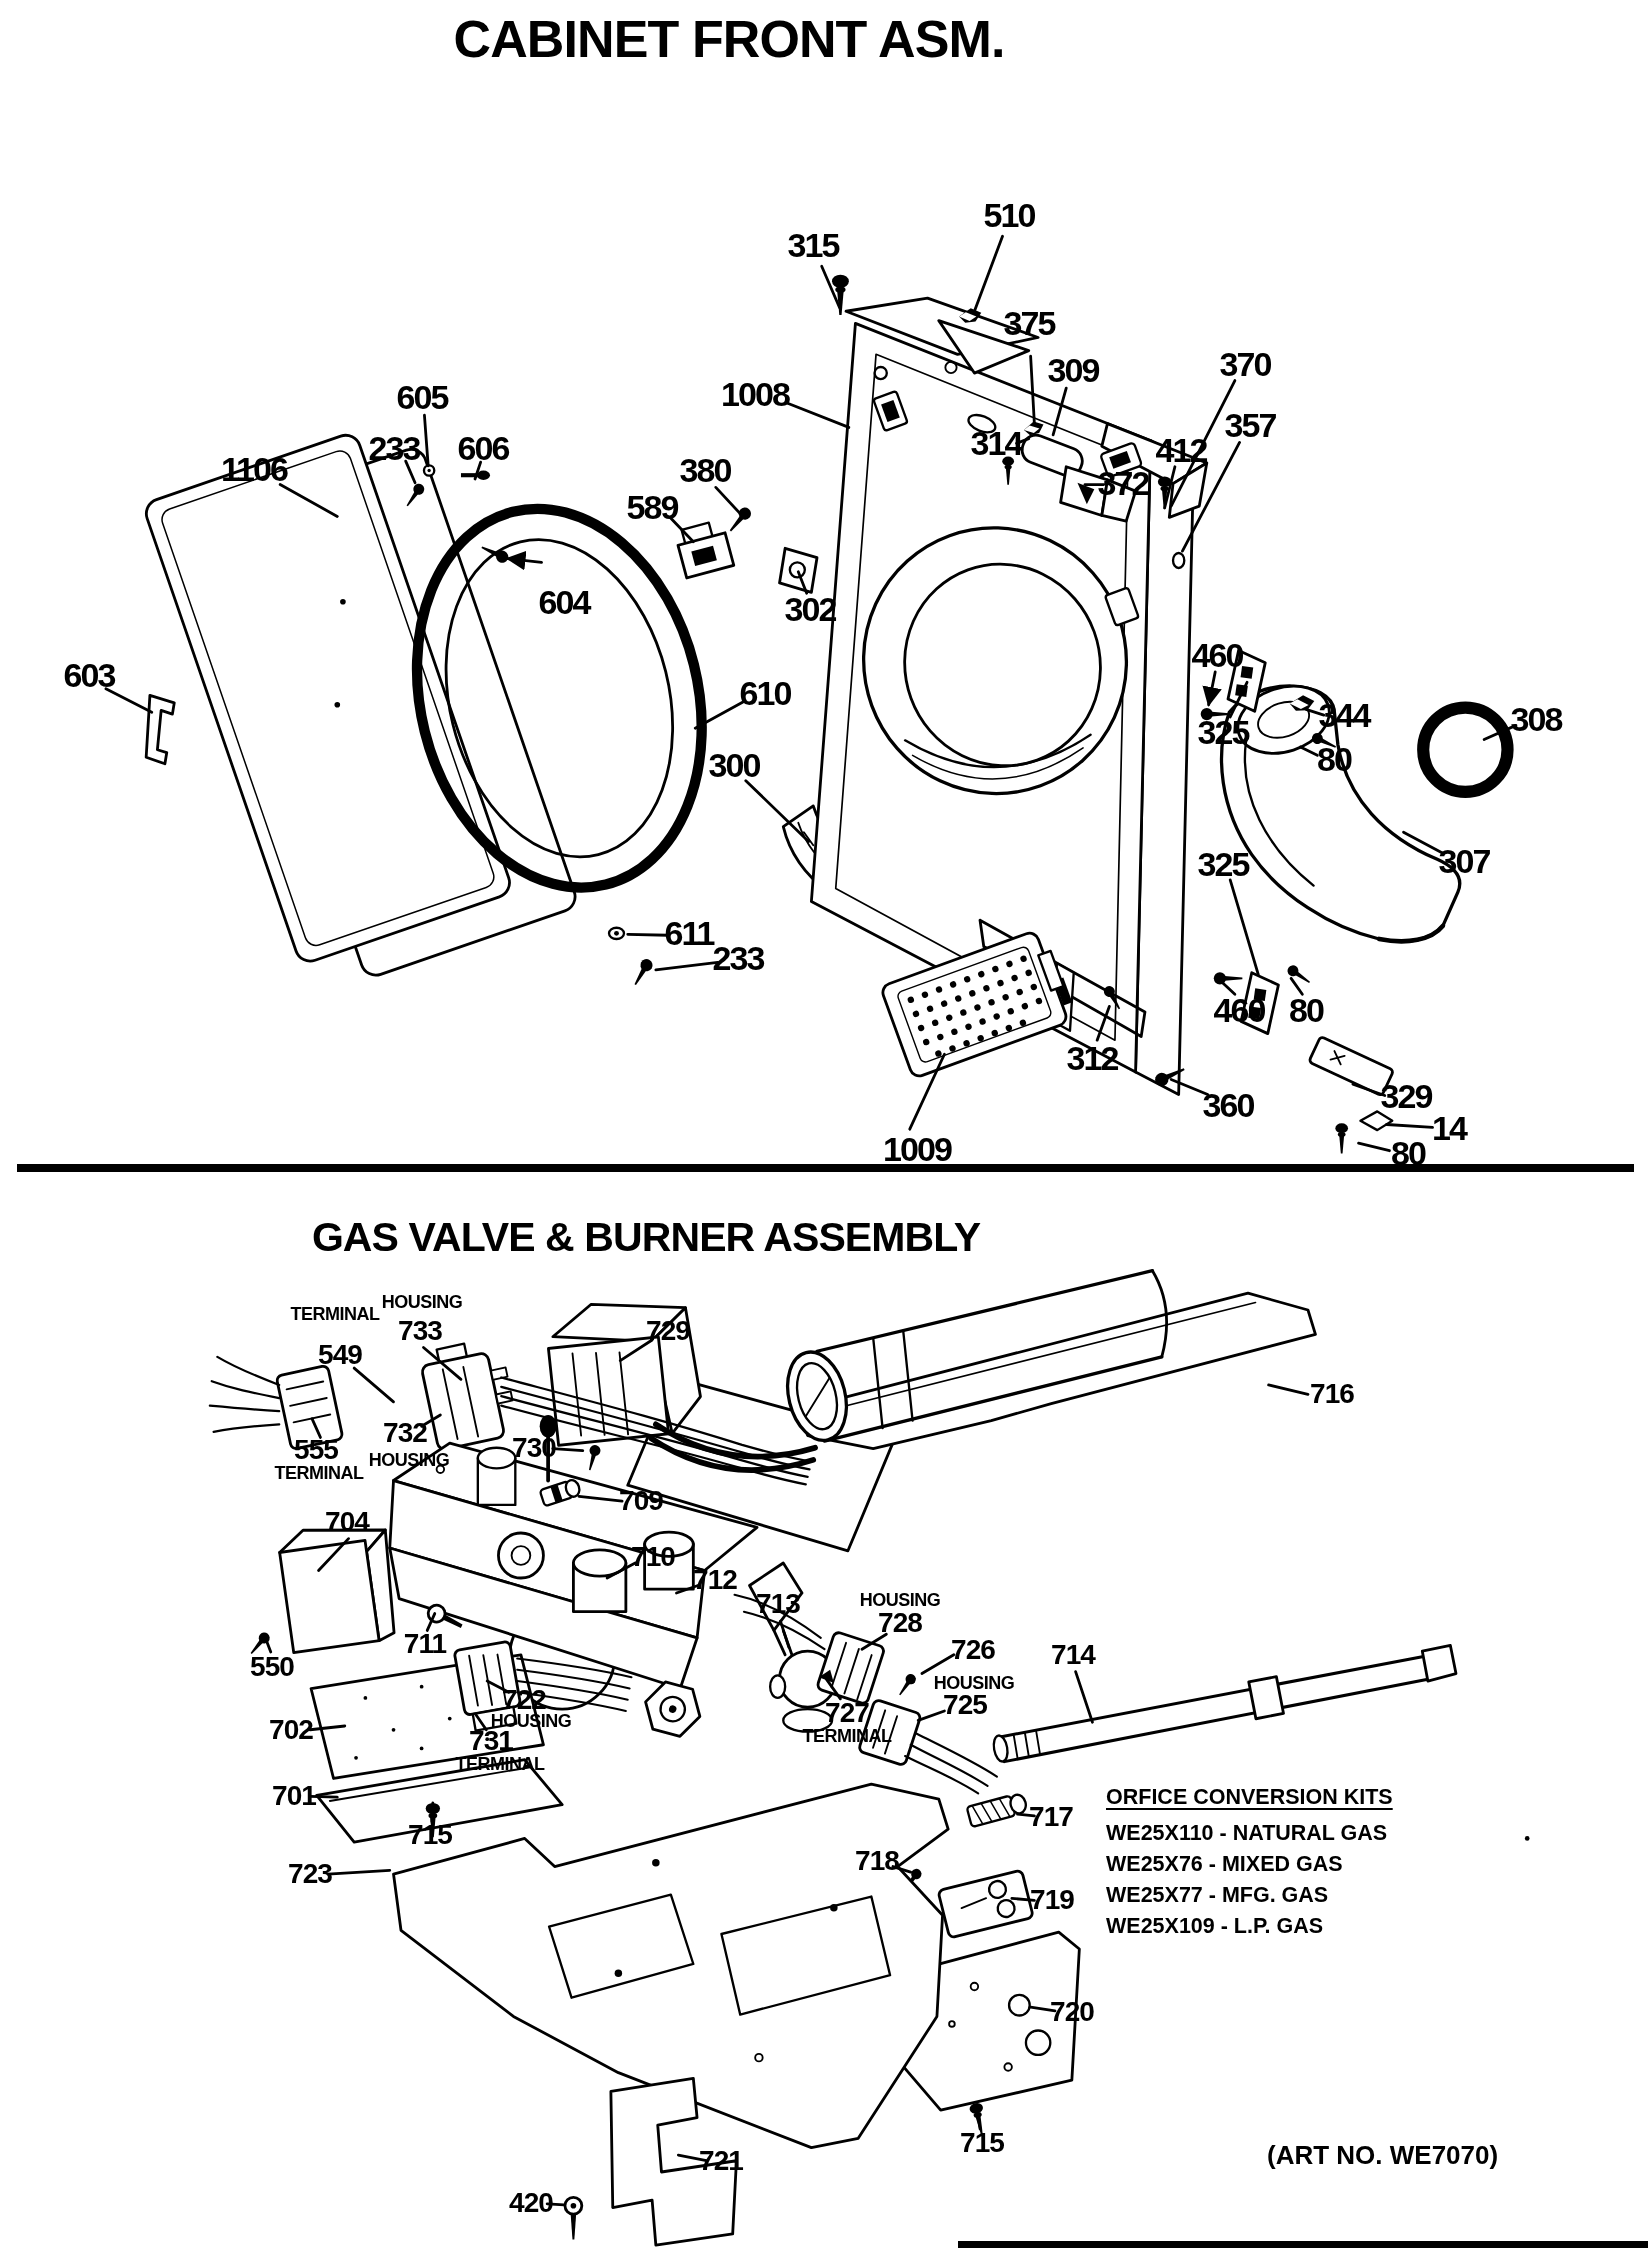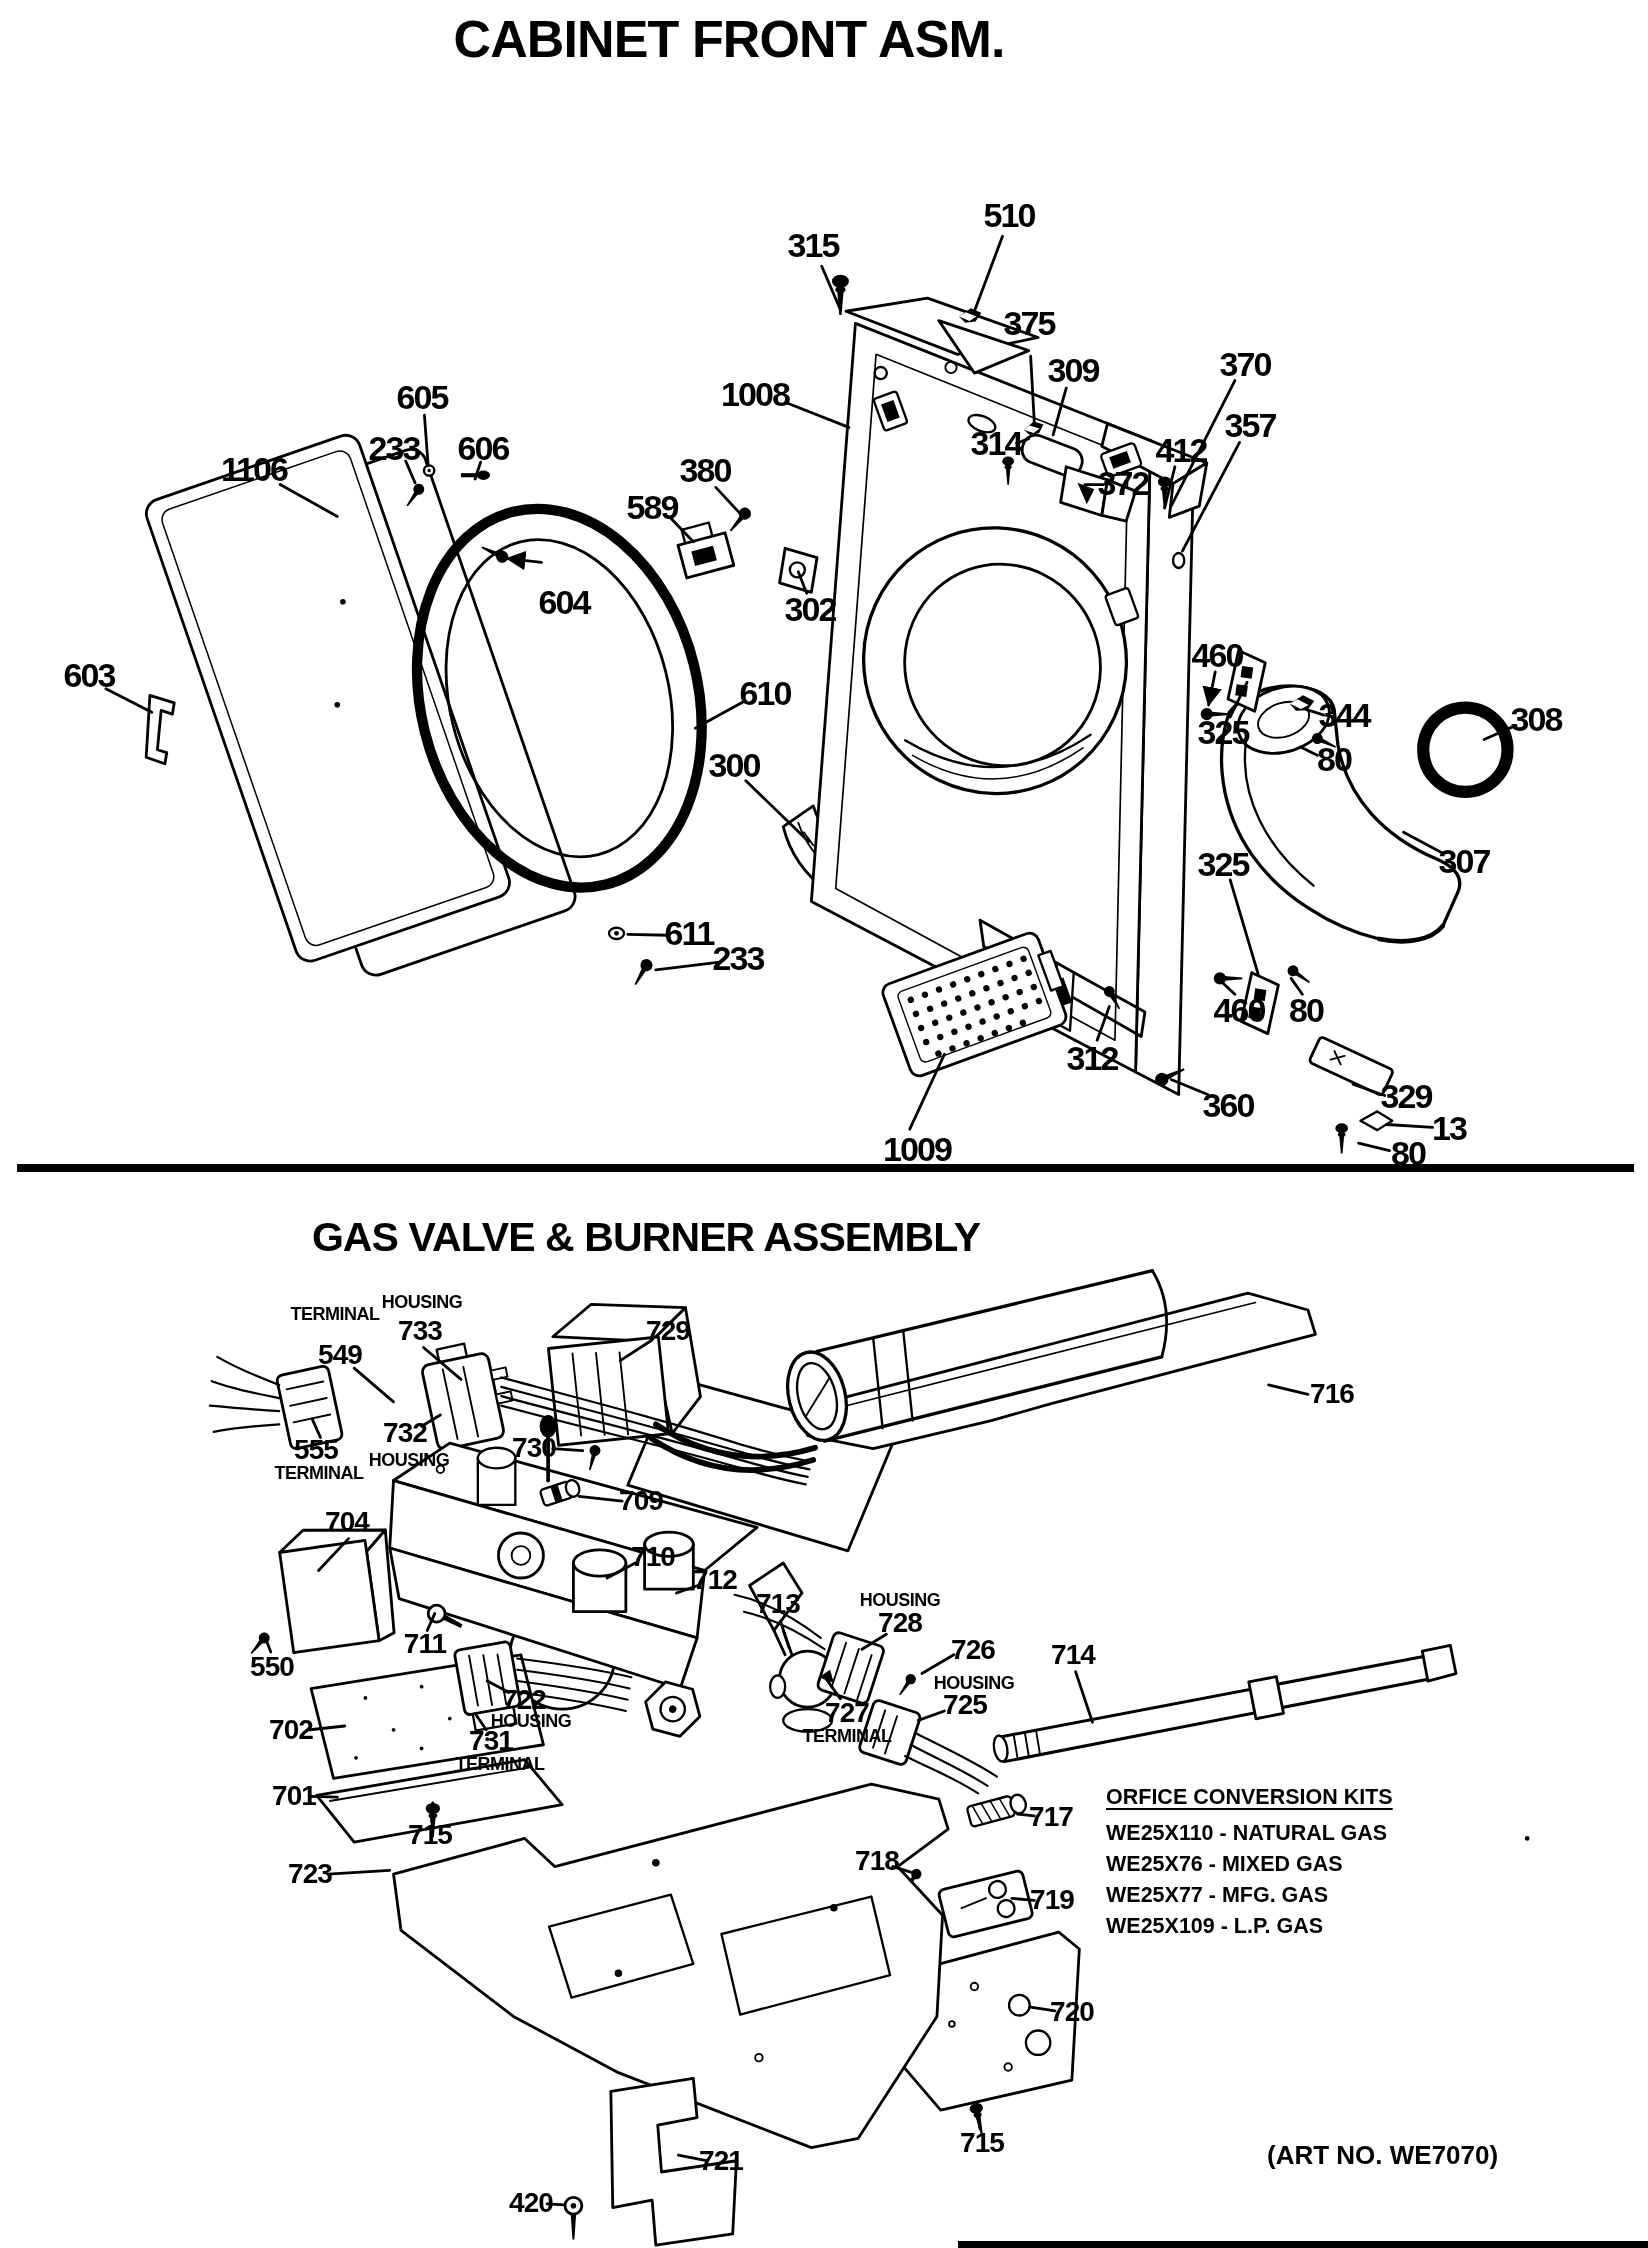--- a/index.html
+++ b/index.html
@@ -543,21 +543,21 @@
       <div class="plabel" style="left: 1217px; top: 655px;">460</div>
       <div class="plabel" style="left: 1344px; top: 715px;">344</div>
       <div class="plabel" style="left: 1334px; top: 759px;">80</div>
       <div class="plabel" style="left: 1223px; top: 732px;">325</div>
       <div class="plabel" style="left: 1223px; top: 864px;">325</div>
       <div class="plabel" style="left: 1239px; top: 1010px;">460</div>
       <div class="plabel" style="left: 1306px; top: 1010px;">80</div>
       <div class="plabel" style="left: 1464px; top: 861px;">307</div>
       <div class="plabel" style="left: 1536px; top: 719px;">308</div>
       <div class="plabel" style="left: 1406px; top: 1096px;">329</div>
-      <div class="plabel" style="left: 1449px; top: 1128px;">13</div>
+      <div class="plabel" style="left: 1449px; top: 1128px;">14</div>
       <div class="plabel" style="left: 1408px; top: 1153px;">80</div>
       <div class="plabel sm" style="left: 422px; top: 1302px;">HOUSING</div>
       <div class="plabel sm" style="left: 335px; top: 1314px;">TERMINAL</div>
       <div class="plabel g" style="left: 420px; top: 1331px;">733</div>
       <div class="plabel g" style="left: 340px; top: 1355px;">549</div>
       <div class="plabel g" style="left: 668px; top: 1331px;">729</div>
       <div class="plabel g" style="left: 405px; top: 1433px;">732</div>
       <div class="plabel g" style="left: 316px; top: 1450px;">555</div>
       <div class="plabel sm" style="left: 409px; top: 1460px;">HOUSING</div>
       <div class="plabel sm" style="left: 319px; top: 1473px;">TERMINAL</div>

